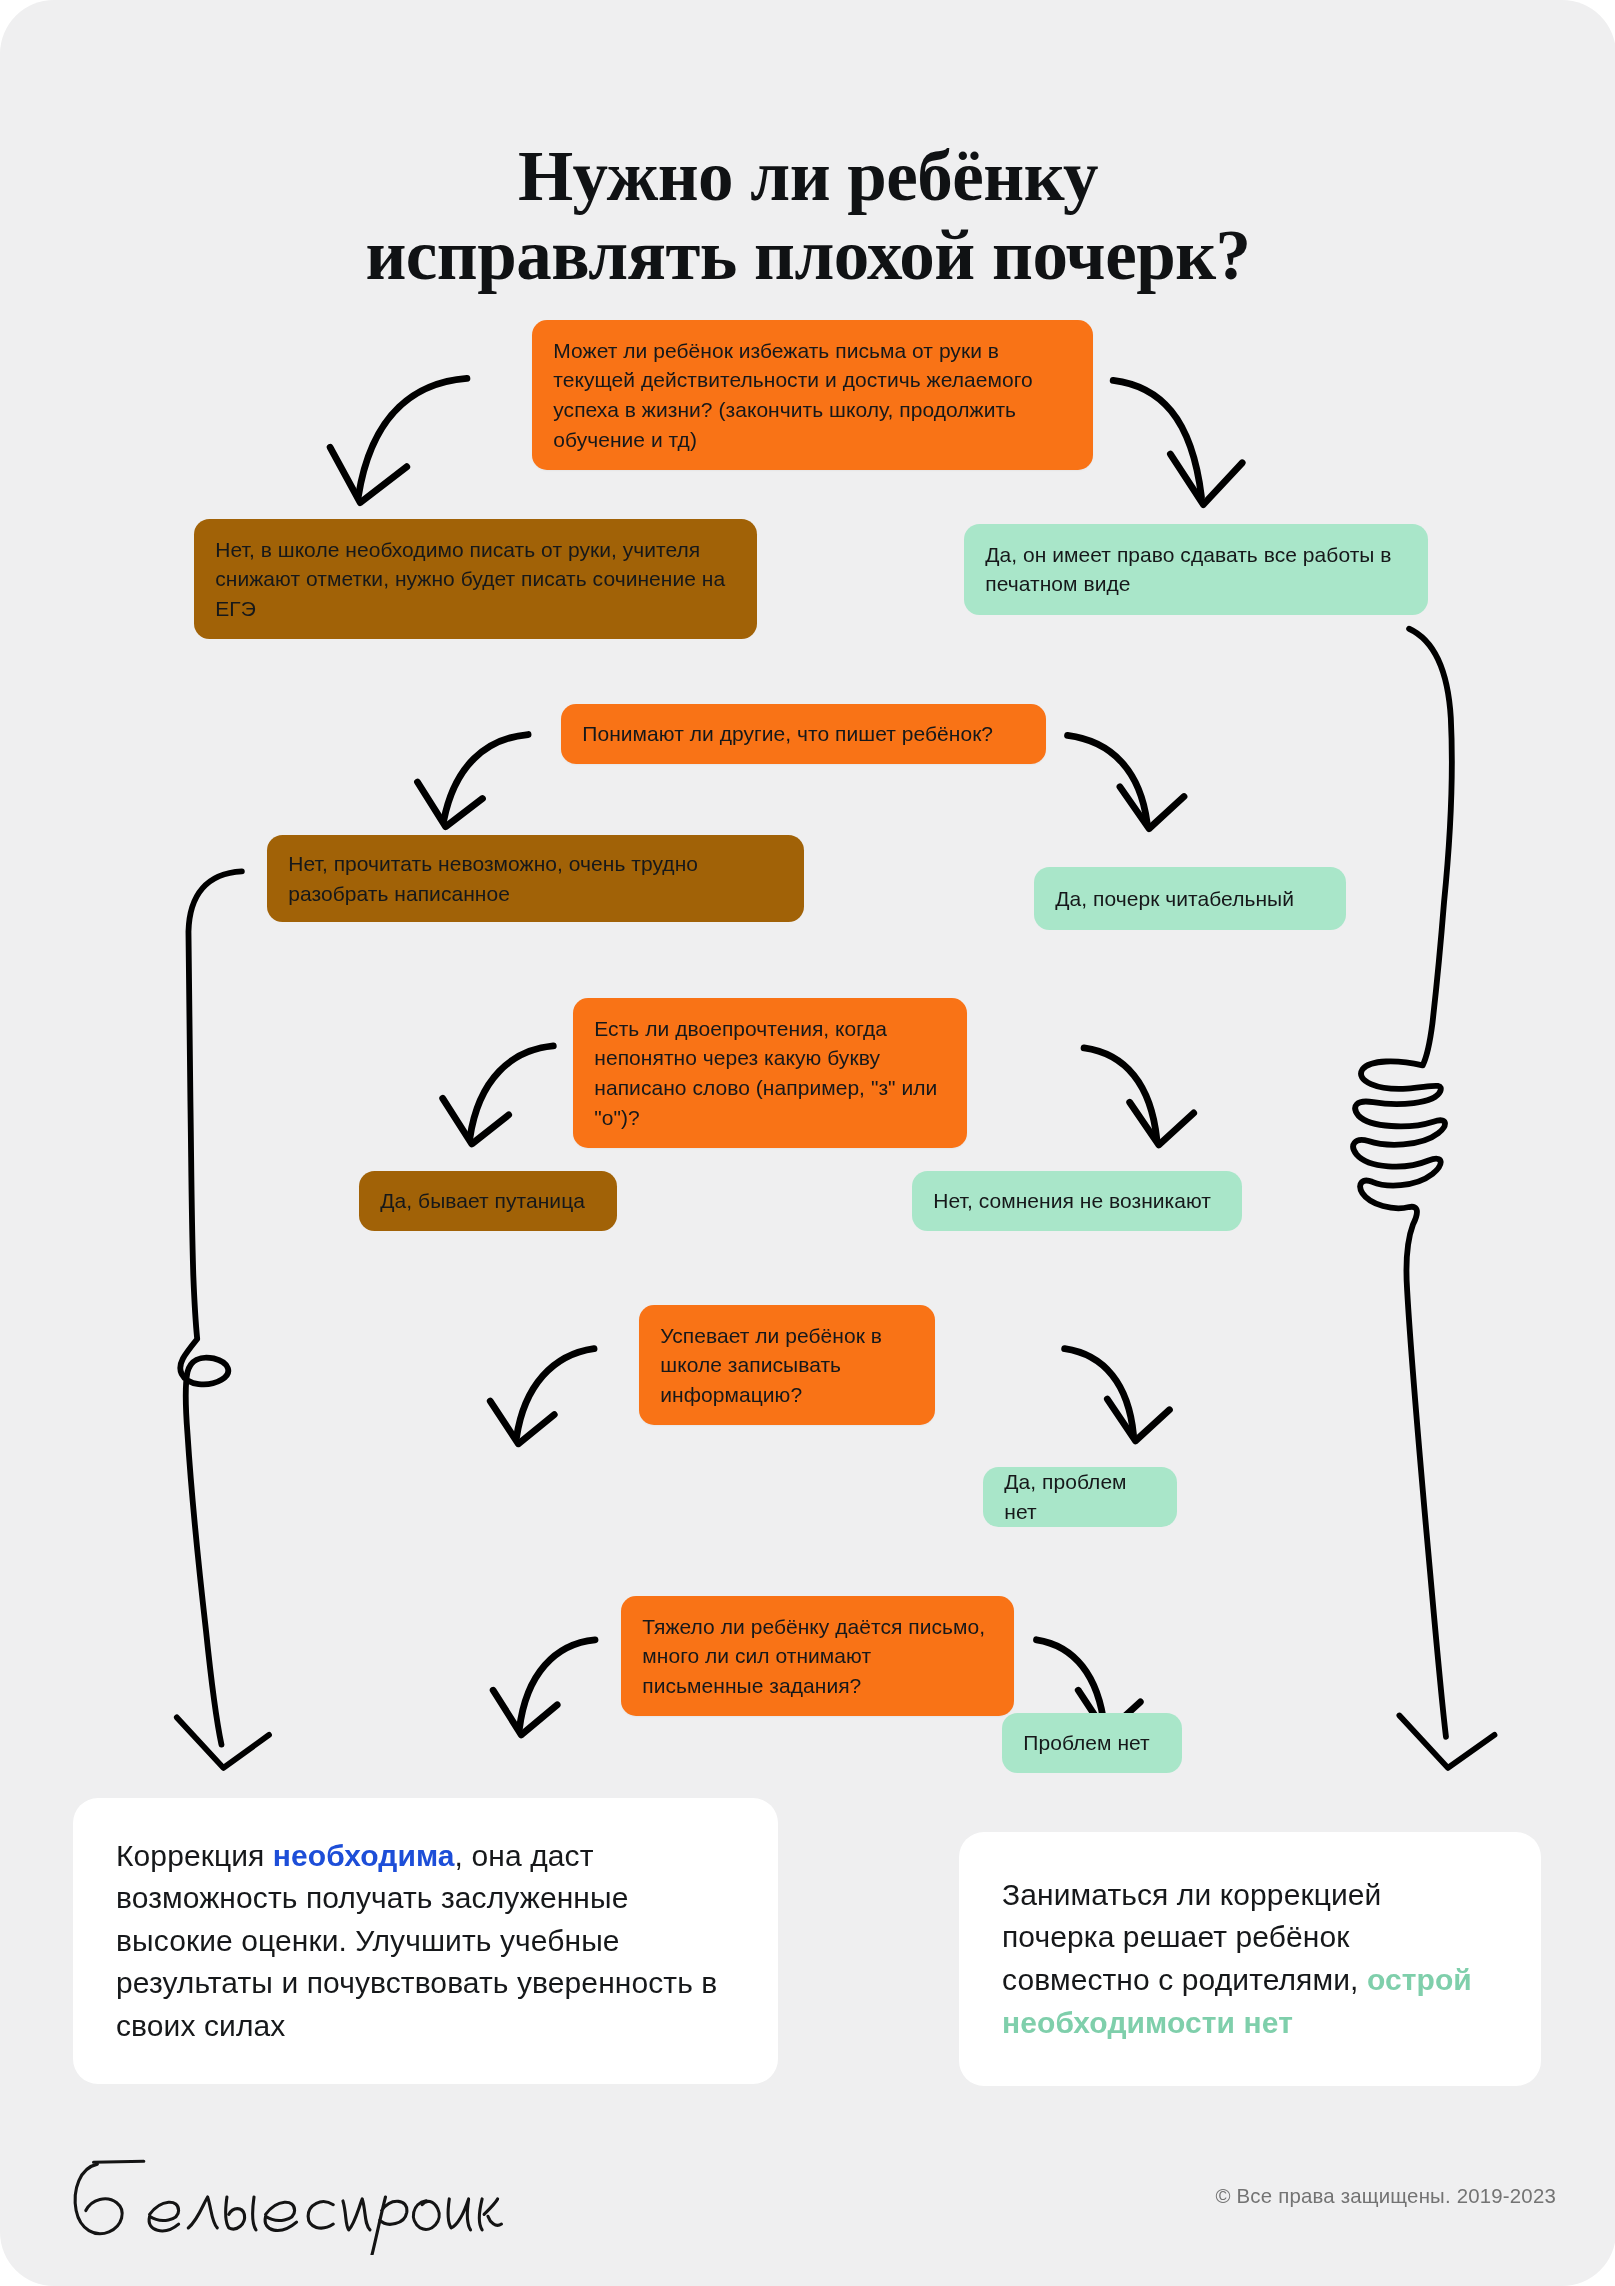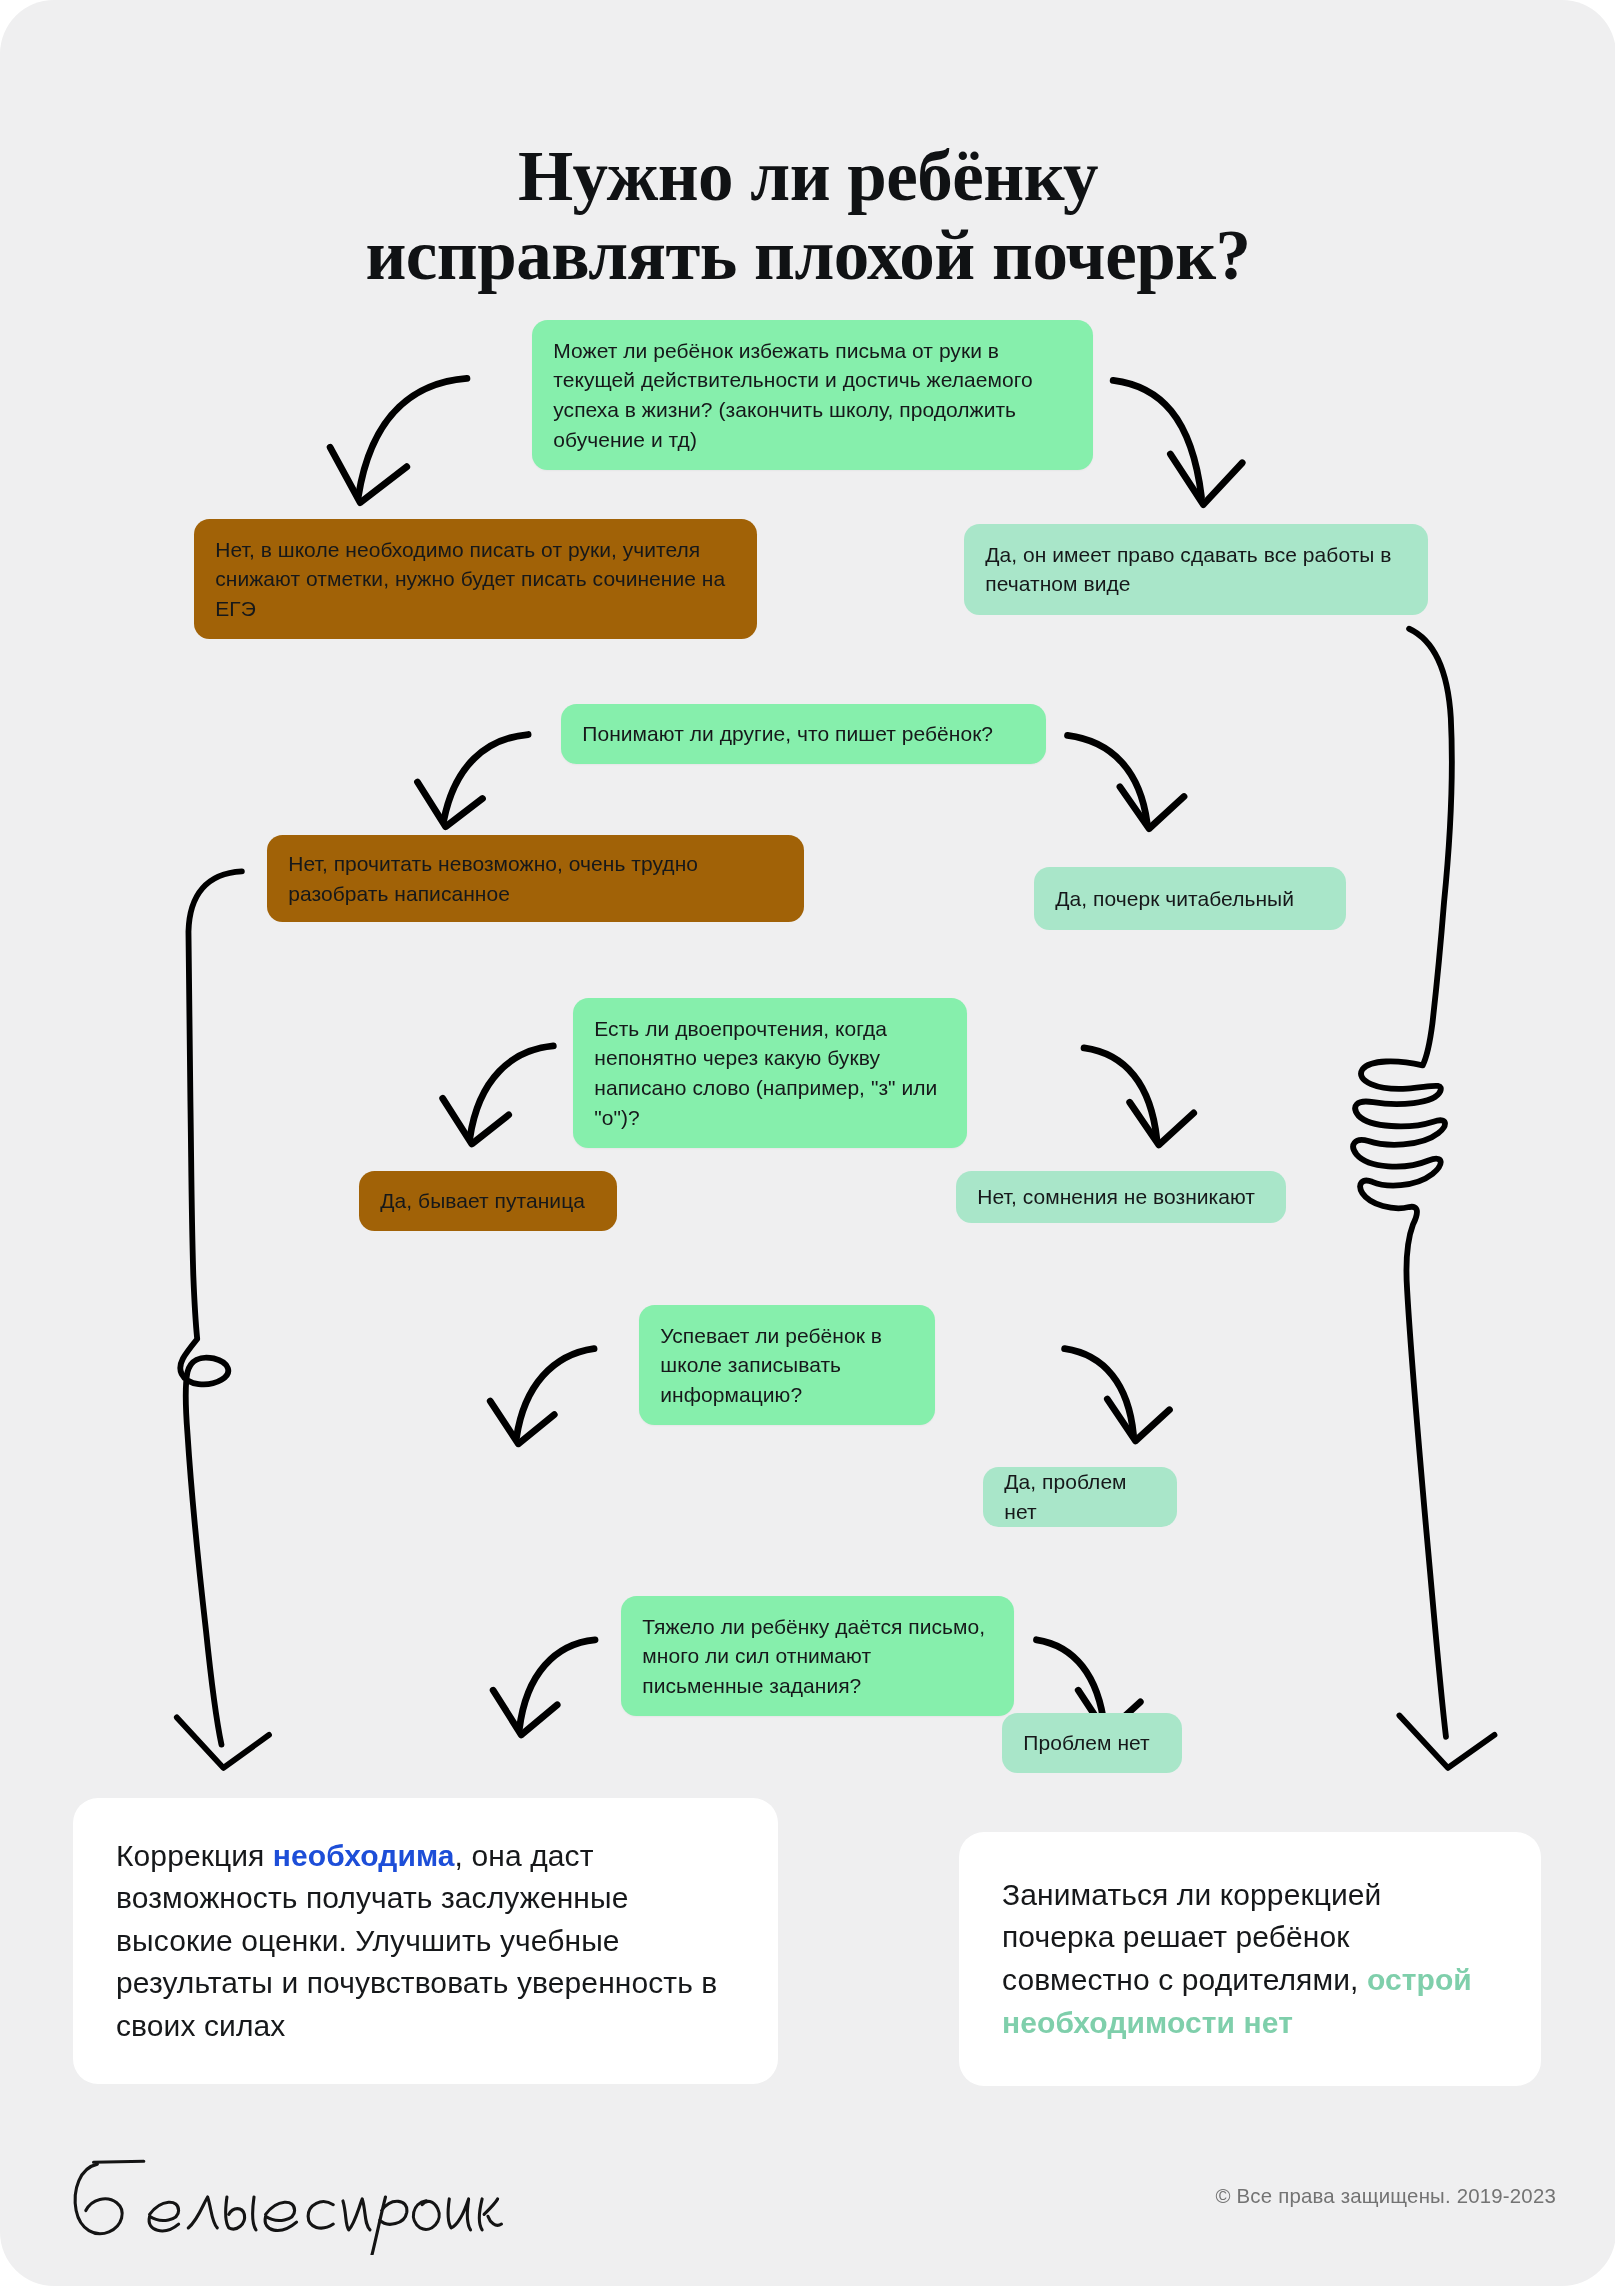--- a/index.html
+++ b/index.html
@@ -41,22 +41,23 @@
     box-sizing: border-box;
     border-radius: 15.5px;
     display: flex;
     align-items: center;
     font-size: 21px;
     line-height: 1.42;
     letter-spacing: 0.05px;
     padding: 15.5px 21.3px;
   }
   .node.q {
-    background: #86efac;
+    background: #f97316;
     box-shadow: 0 1px 1.9px rgba(0,0,0,0.04);
+    border-radius: 15px;
   }
   .node.neg { background: #a16207; }
   .node.pos { background: #a9e6c9; }
 
   
   .concl {
     position: absolute;
     box-sizing: border-box;
     background: #ffffff;
     border-radius: 25px;
@@ -232,21 +233,21 @@
   </div>
 
   <div class="node q" style="left:573px; top:998px; width:394px;">
     <span>Есть ли двоепрочтения, когда непонятно через какую букву написано слово (например, "з" или "о")?</span>
   </div>
 
   <div class="node neg" style="left:359px; top:1171px; width:258px; height:60px;">
     <span>Да, бывает путаница</span>
   </div>
 
-  <div class="node pos" style="left:956px; top:1171px; width:330px; height:52px;">
+  <div class="node pos" style="left:912px; top:1171px; width:330px; height:60px;">
     <span>Нет, сомнения не возникают</span>
   </div>
 
   <div class="node q" style="left:639px; top:1305px; width:296px;">
     <span>Успевает ли ребёнок в школе записывать информацию?</span>
   </div>
 
 
   <div class="node pos" style="left:983px; top:1467px; width:194px; height:60px;">
     <span>Да, проблем нет</span>

